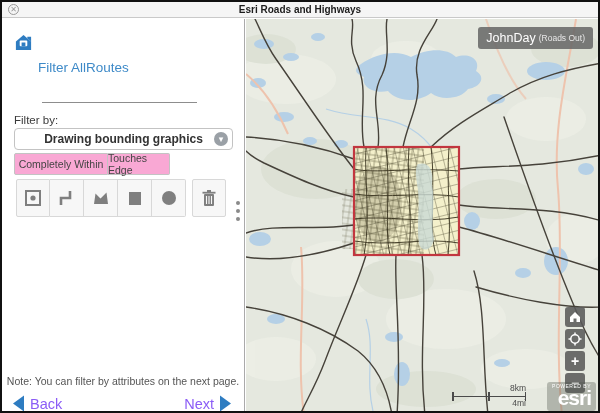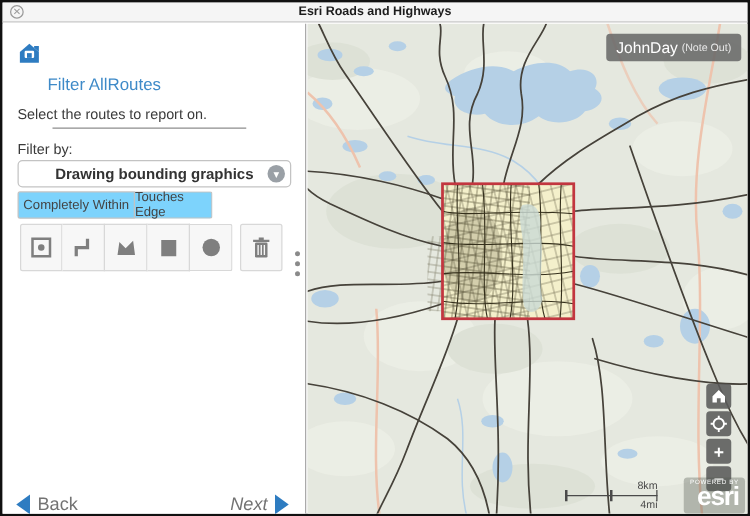--- a/index.html
+++ b/index.html
@@ -41,21 +41,21 @@
   }
   .dropdown-value { font-size: 12px; font-weight: bold; color: #333; }
   .dropdown-chevron {
     position: absolute; right: 4px; top: 3px; width: 14px; height: 14px;
     background: #9aa0a6; border-radius: 50%; color: #fff; text-align: center;
     font-size: 9px; line-height: 14px;
   }
   .tabs { position: absolute; left: 12px; top: 134px; display: flex; height: 22px; }
   .tab {
     display: flex; align-items: center; justify-content: center;
-    font-size: 10.5px; color: #444; background: #7dd3fc;
+    font-size: 10.5px; color: #444; background: #f9a8d4;
     border: 1px solid #c3c3c3; border-left-width: 0; cursor: pointer;
   }
   .tab:first-child { border-left-width: 1px; border-radius: 2px 0 0 2px; }
   .tab:last-child { border-radius: 0 2px 2px 0; }
   .tab.active { background: #2e7cc1; border-color: #2e7cc1; color: #fff; }
   .tab-intersects { width: 63px; }
   .tab-within { width: 94px; }
   .tab-touches { width: 62px; }
   .tools { position: absolute; left: 14px; top: 160px; display: flex; }
   .tool-btn {
@@ -64,22 +64,22 @@
     cursor: pointer;
   }
   .tool-btn:first-child { border-left-width: 1px; border-radius: 2px 0 0 2px; }
   .tool-btn.group-end { border-radius: 0 2px 2px 0; }
   .tool-btn.trash { border-left-width: 1px; margin-left: 6px; border-radius: 2px; }
   .panel-note {
     position: absolute; left: 0; right: 0; top: 356px; text-align: center;
     font-size: 10.5px; color: #555;
   }
   .nav-back { position: absolute; left: 10px; top: 376px; display: flex; align-items: center; cursor: pointer; }
-  .nav-next { position: absolute; right: 12px; top: 376px; display: flex; align-items: center; cursor: pointer; font-style: italic; }
-  .nav-label { font-size: 14.5px; color: #737373; }
+  .nav-next { position: absolute; right: 12px; top: 376px; display: flex; align-items: center; cursor: pointer; }
+  .nav-label { font-size: 14.5px; color: #8b5cf6; }
   .nav-back .nav-label { margin-left: 5px; }
   .nav-next .nav-label { margin-right: 5px; }
   .drag-dots { position: absolute; right: 3px; top: 178px; width: 6px; cursor: ns-resize; }
   .drag-dots i { display: block; width: 4px; height: 4px; background: #8a8a8a; border-radius: 50%; margin: 4px auto; }
   
   .map {
     position: absolute; left: 244px; top: 17px; right: 0; bottom: 0;
     background: #e5e8df; overflow: hidden;
   }
   .map svg.basemap { position: absolute; left: 0; top: 0; }
@@ -124,21 +124,20 @@
   <div class="panel">
     <div class="panel-header">
       <svg class="home-icon" viewBox="0 0 20 20">
         <path d="M2 9 L10 2 L18 9 L18 18 L2 18 Z" fill="#2e7cc1"></path>
         <path d="M10 2 L18 9 L18 4 L14 4 L14 5.5 Z" fill="#2e7cc1"></path>
         <rect x="6" y="8" width="8" height="6" rx="1" fill="#fff"></rect>
         <rect x="8" y="10" width="4" height="4" fill="#2e7cc1"></rect>
       </svg>
     </div>
     <div class="panel-subtitle">Filter AllRoutes</div>
-    <div class="panel-instruction">Select the routes to report on.</div>
     <div class="panel-hr"></div>
     <div class="filter-by">Filter by:</div>
 
     <div class="dropdown">
       <span class="dropdown-value">Drawing bounding graphics</span>
       <span class="dropdown-chevron">▾</span>
     </div>
 
     <div class="tabs">
       <div class="tab tab-within">Completely Within</div>
@@ -175,20 +174,21 @@
       <div class="tool-btn trash">
         <svg width="18" height="18" viewBox="0 0 18 18">
           <rect x="4" y="5" width="10" height="12" rx="1" fill="#7f7f7f"></rect>
           <rect x="2.5" y="2.8" width="13" height="1.8" fill="#7f7f7f"></rect>
           <rect x="7" y="1" width="4" height="2" fill="#7f7f7f"></rect>
           <path d="M6.5 7 V15 M9 7 V15 M11.5 7 V15" stroke="#f7f7f7" stroke-width="1.1"></path>
         </svg>
       </div>
     </div>
 
+    <div class="panel-note">Note: You can filter by attributes on the next page.</div>
 
     <div class="nav-back">
       <svg width="13" height="17" viewBox="0 0 13 17">
         <path d="M12 0.5 L1 8.5 L12 16.5 Z" fill="#2e7cc1"></path>
       </svg>
       <span class="nav-label">Back</span>
     </div>
     <div class="nav-next">
       <span class="nav-label">Next</span>
       <svg width="13" height="17" viewBox="0 0 13 17">
@@ -311,21 +311,21 @@
         <path d="M0 288 C42 294 82 310 112 332 C132 348 142 372 146 396"></path>
         <path d="M228 252 C240 290 236 340 242 396"></path>
         <path d="M230 268 C270 280 320 290 356 288"></path>
       </g>
 
       <rect x="108" y="128" width="105" height="108" fill="none" stroke="#c2363f" stroke-width="2.2"></rect>
     </svg>
 
     <div class="user-btn">
       <span class="user-name">JohnDay</span>
-      <span class="user-signout">(Note Out)</span>
+      <span class="user-signout">(Roads Out)</span>
     </div>
 
     <div class="map-controls">
       <div class="ctrl-btn">
         <svg width="12" height="12" viewBox="0 0 12 12">
           <path d="M1 6 L6 1 L11 6 L11 11 L7.5 11 L7.5 7.5 L4.5 7.5 L4.5 11 L1 11 Z" fill="#fff"></path>
         </svg>
       </div>
       <div class="ctrl-btn">
         <svg width="14" height="14" viewBox="0 0 14 14">

